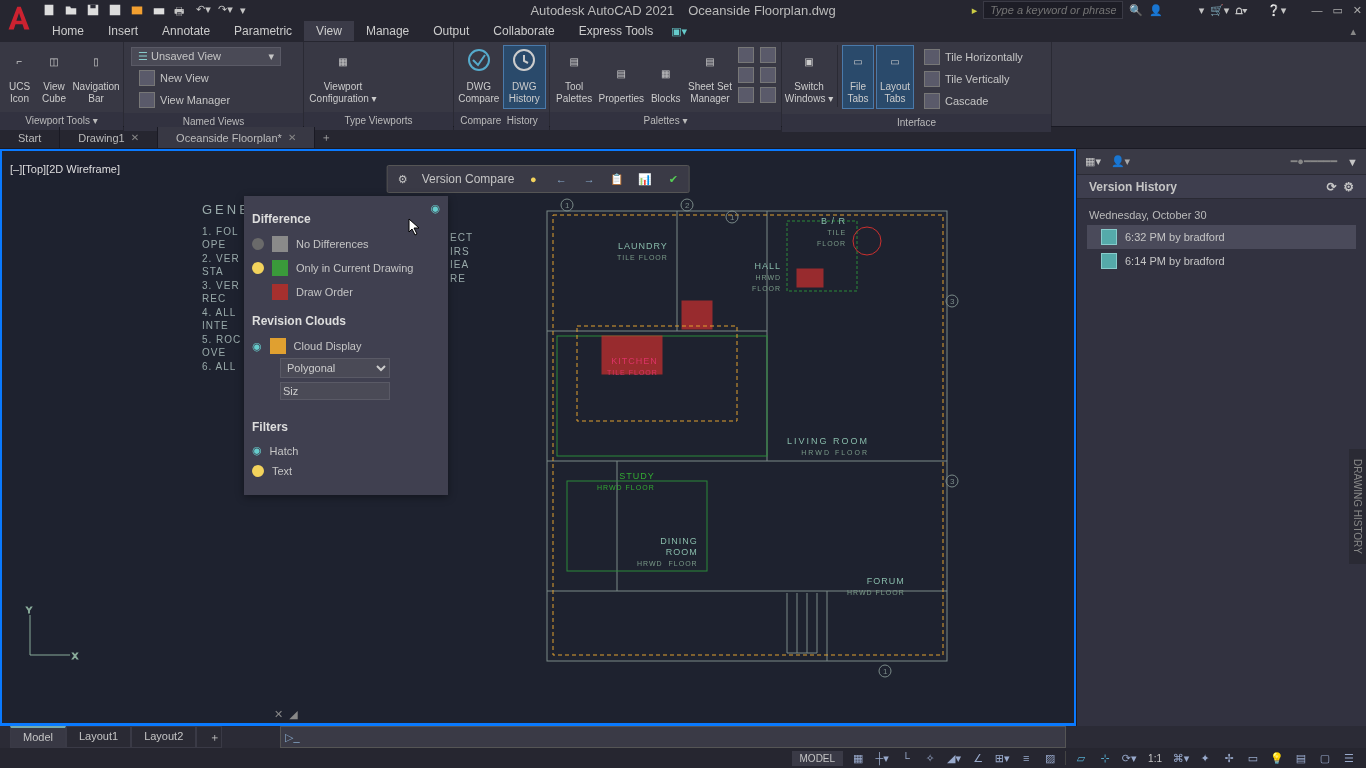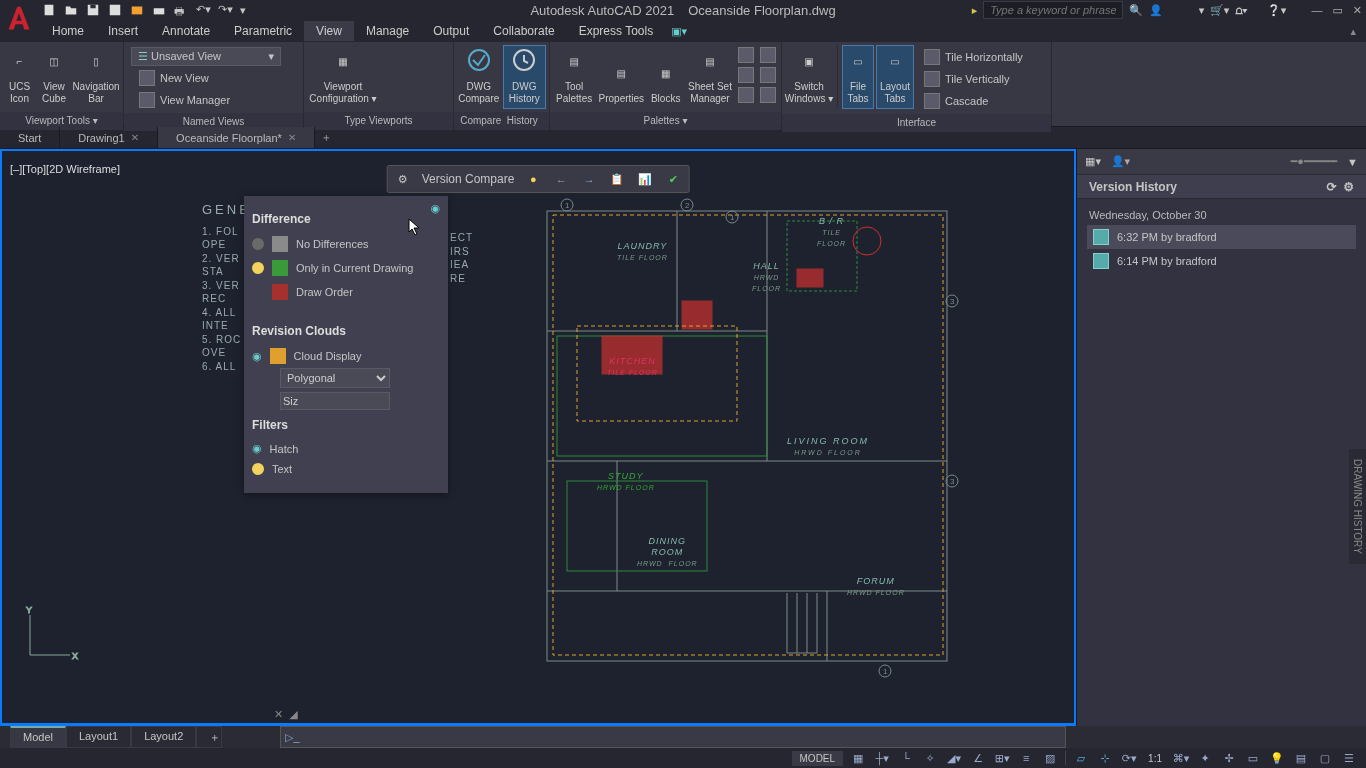--- a/index.html
+++ b/index.html
@@ -57,30 +57,30 @@
 .bulb.off { background:#6a6a6a; }
 .sw { width:16px; height:16px; }
 .legend-panel select, .legend-panel input { width: 110px; background:#4a4a56; border:1px solid #5a5a66; color:#ccc; font-size:11px; padding: 2px; margin-left: 28px; }
 
 
 .bg-notes { position:absolute; top: 50px; left: 200px; color: #9aa; font-size: 10px; line-height: 1.35; letter-spacing: 1px; }
 .bg-notes .heading { font-size: 13px; letter-spacing: 3px; margin-bottom: 6px; }
 
 
 .floorplan { position: absolute; top: 30px; left: 525px; width: 440px; height: 500px; }
-.room-lbl { position: absolute; color: #8ba; font-size: 9px; text-align:center; letter-spacing:1px; line-height:1.2;font-style:italic; }
+.room-lbl { position: absolute; color: #8ba; font-size: 9px; text-align:right; letter-spacing:1px; line-height:1.2; }
 .room-lbl .sub { font-size: 7px; color:#7a9a88; }
 
 
 .vh-panel { width: 290px; background: #323240; border-left: 1px solid #1a1a24; display:flex; flex-direction:column; }
 .vh-toolbar { height: 26px; background: #3a3a46; display:flex; align-items:center; padding: 0 8px; gap: 10px; border-bottom: 1px solid #2a2a34; }
 .vh-header { height: 24px; background: #3e3e4e; border-bottom: 1px solid #2a2a34; display:flex; align-items:center; justify-content:space-between; padding: 0 12px; font-size:12px; font-weight:600; }
 .vh-body { flex:1; padding: 6px 10px; }
 .vh-date { color:#bbb; padding: 4px 2px; font-size:11px; }
-.vh-item { display:flex; align-items:center; gap:8px; padding: 4px 6px; font-size: 11px; }
+.vh-item { display:flex; align-items:center; gap:8px; padding: 4px 14px; font-size: 11px; }
 .vh-item.active { background: #4a4a5a; }
 .file-icon { width:16px; height:16px; background:#5aa; border:1px solid #8cc; }
 
 
 .cmdline-wrap { height: 22px; position:absolute; bottom: 20px; left: 280px; right: 300px; background: #3a3a46; border:1px solid #555; display:flex; align-items:center; padding: 0 4px; gap: 6px; }
 .cmdline { flex:1; background:transparent; border:none; color:#888; font-style:italic; font-size:12px; }
 
 
 .layout-tabs { position: absolute; bottom: 20px; left: 10px; height: 22px; display:flex; }
 .layout-tab { padding: 3px 12px; background: #2a2a34; border:1px solid #3a3a46; font-size:11px; }
@@ -485,29 +485,29 @@
   <div class="legend-row">
       <span class="bulb"></span>
       <span class="sw" style="background:#3a9a3a"></span>
       <span>Only in Current Drawing</span>
     </div>
   <div class="legend-row">
       <span style="width:12px"></span>
       <span class="sw" style="background:#a6302e"></span>
       <span>Draw Order</span>
     </div>
-  <h4 style="margin-top:20px">Revision Clouds</h4>
+  <h4 style="margin-top:10px">Revision Clouds</h4>
   <div class="legend-row">
       <span style="color:#6cc">◉</span>
       <span class="sw" style="background:#e0a030"></span>
       <span>Cloud Display</span>
     </div>
   <select><option>Polygonal</option></select>
   <input style="margin-top: 4px;" value="Siz">
-  <h4 style="margin-top:8px">Filters</h4>
+  <h4 style="margin-top:20px">Filters</h4>
   <div class="legend-row">
       <span style="color:#6cc">◉</span>
       <span>Hatch</span>
     </div>
   <div class="legend-row">
       <span class="bulb"></span>
       <span>Text</span>
     </div>
 </div>
 

